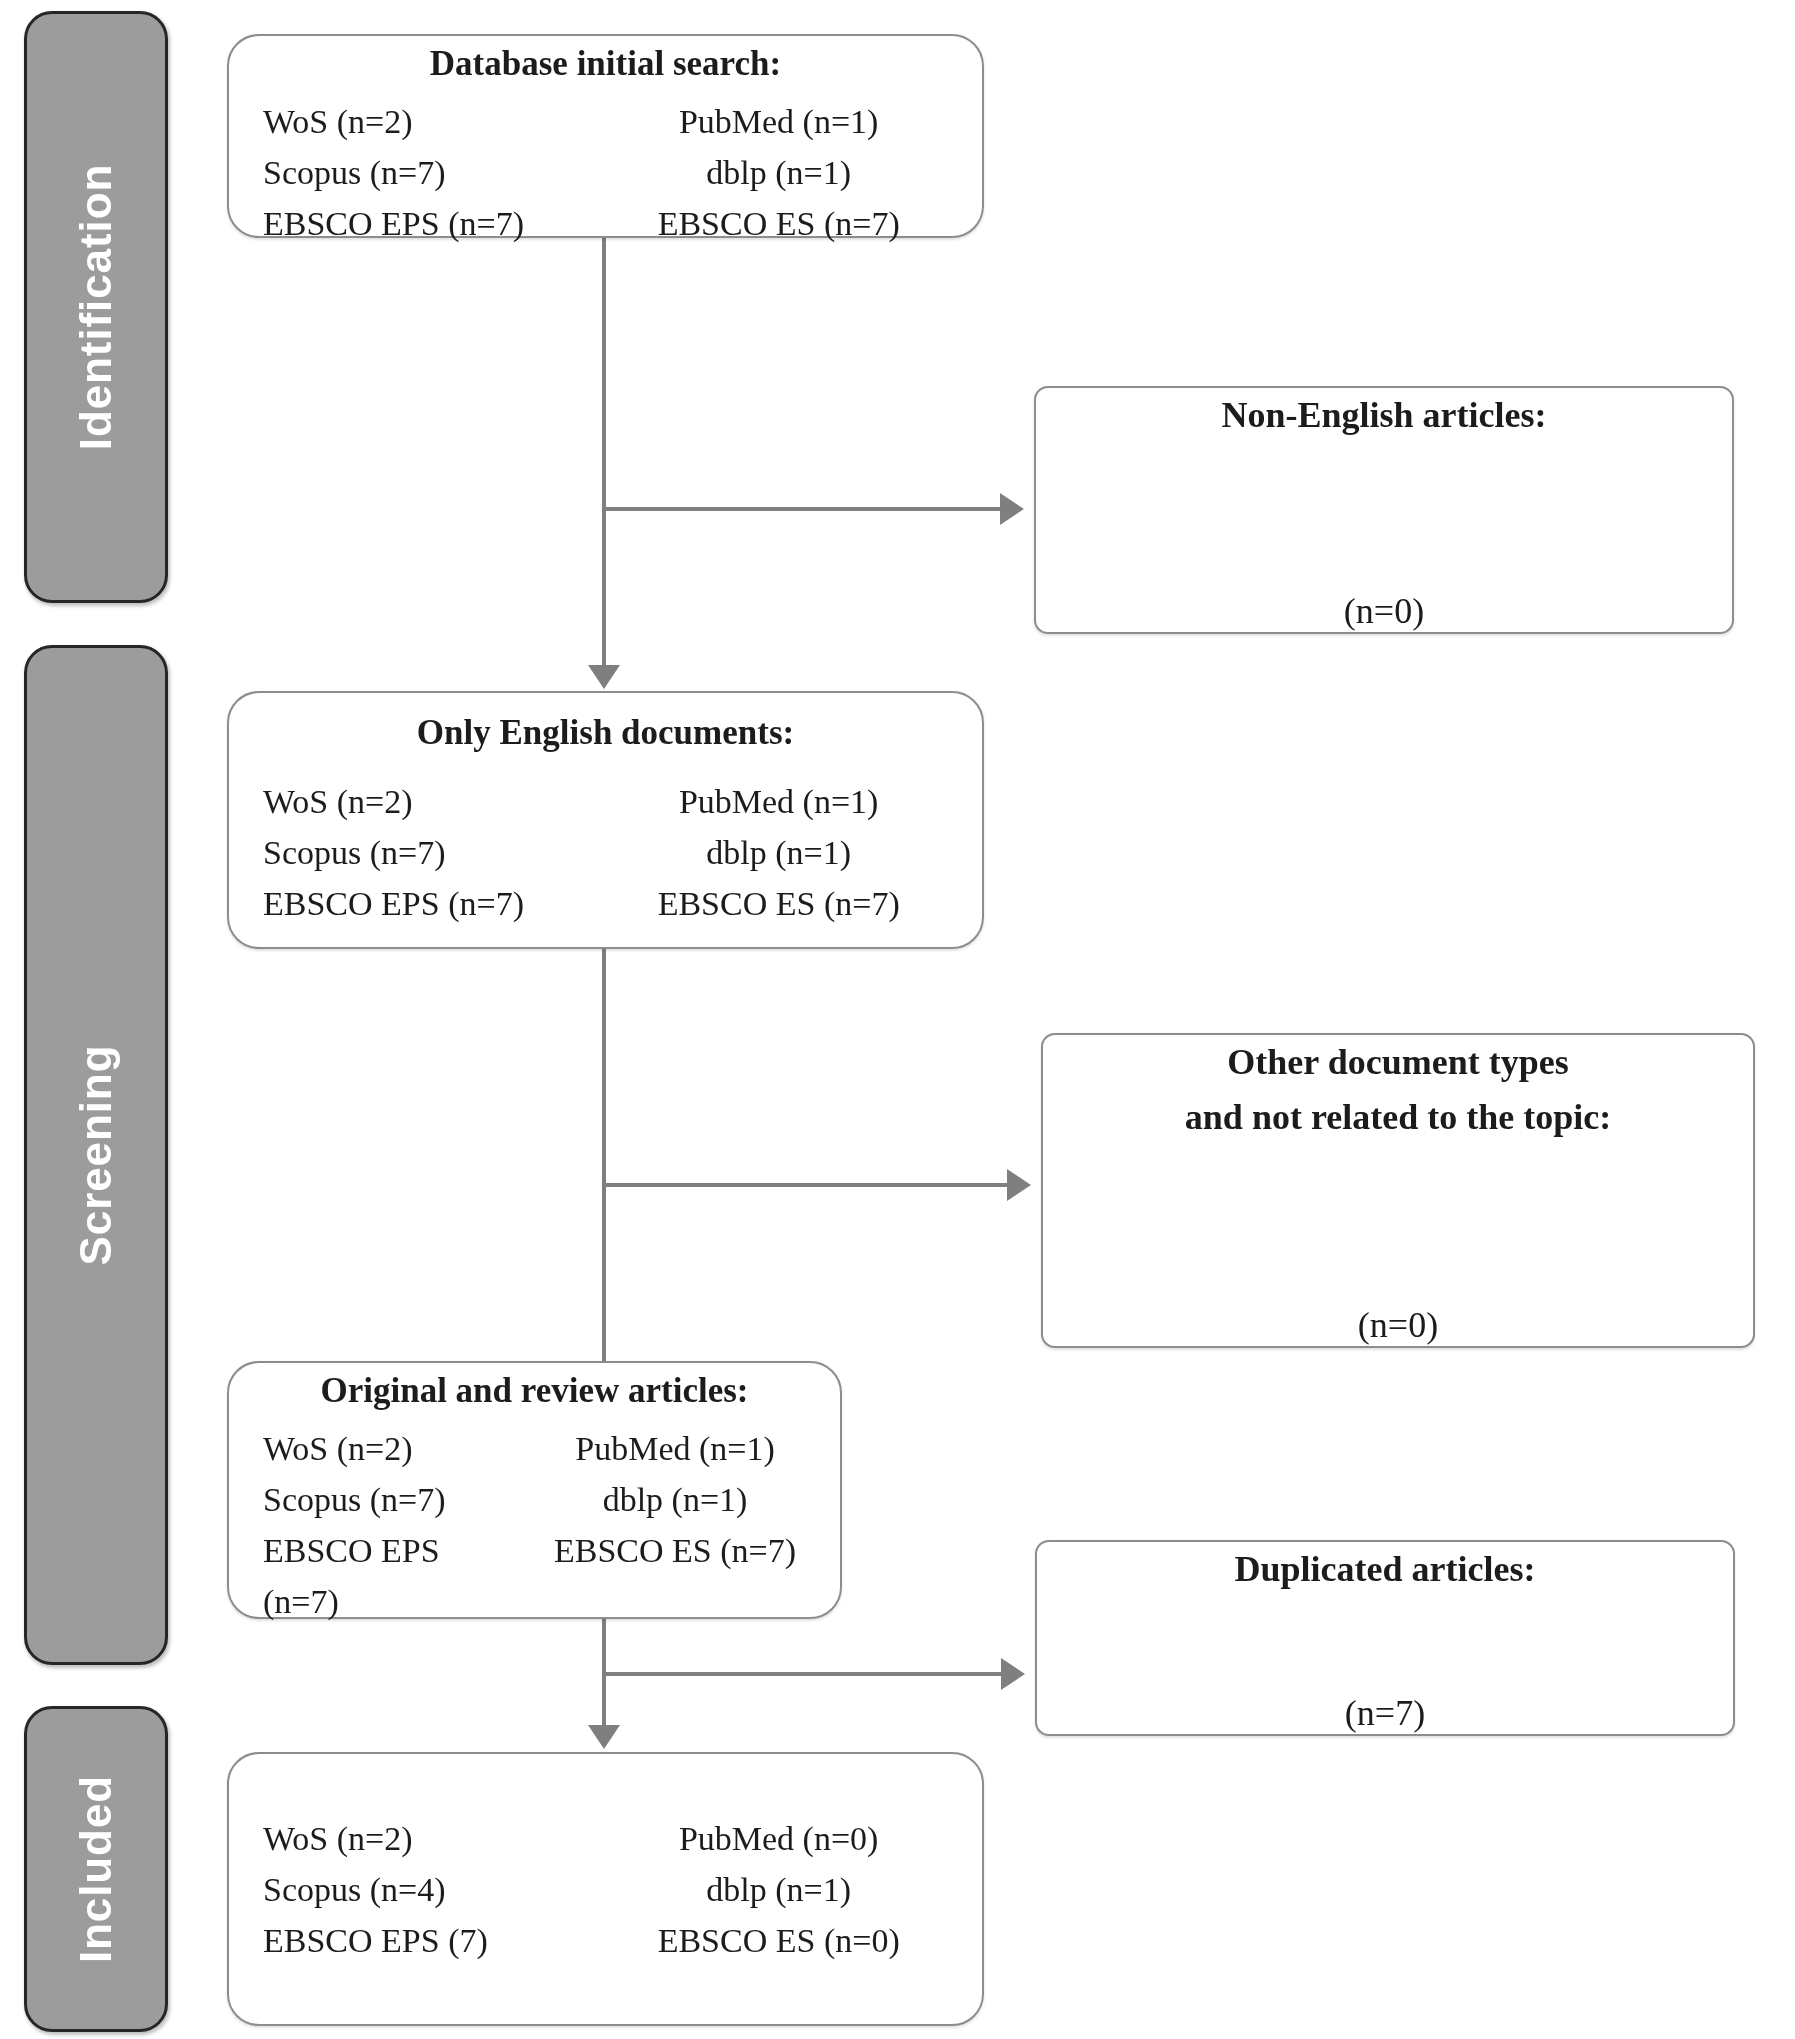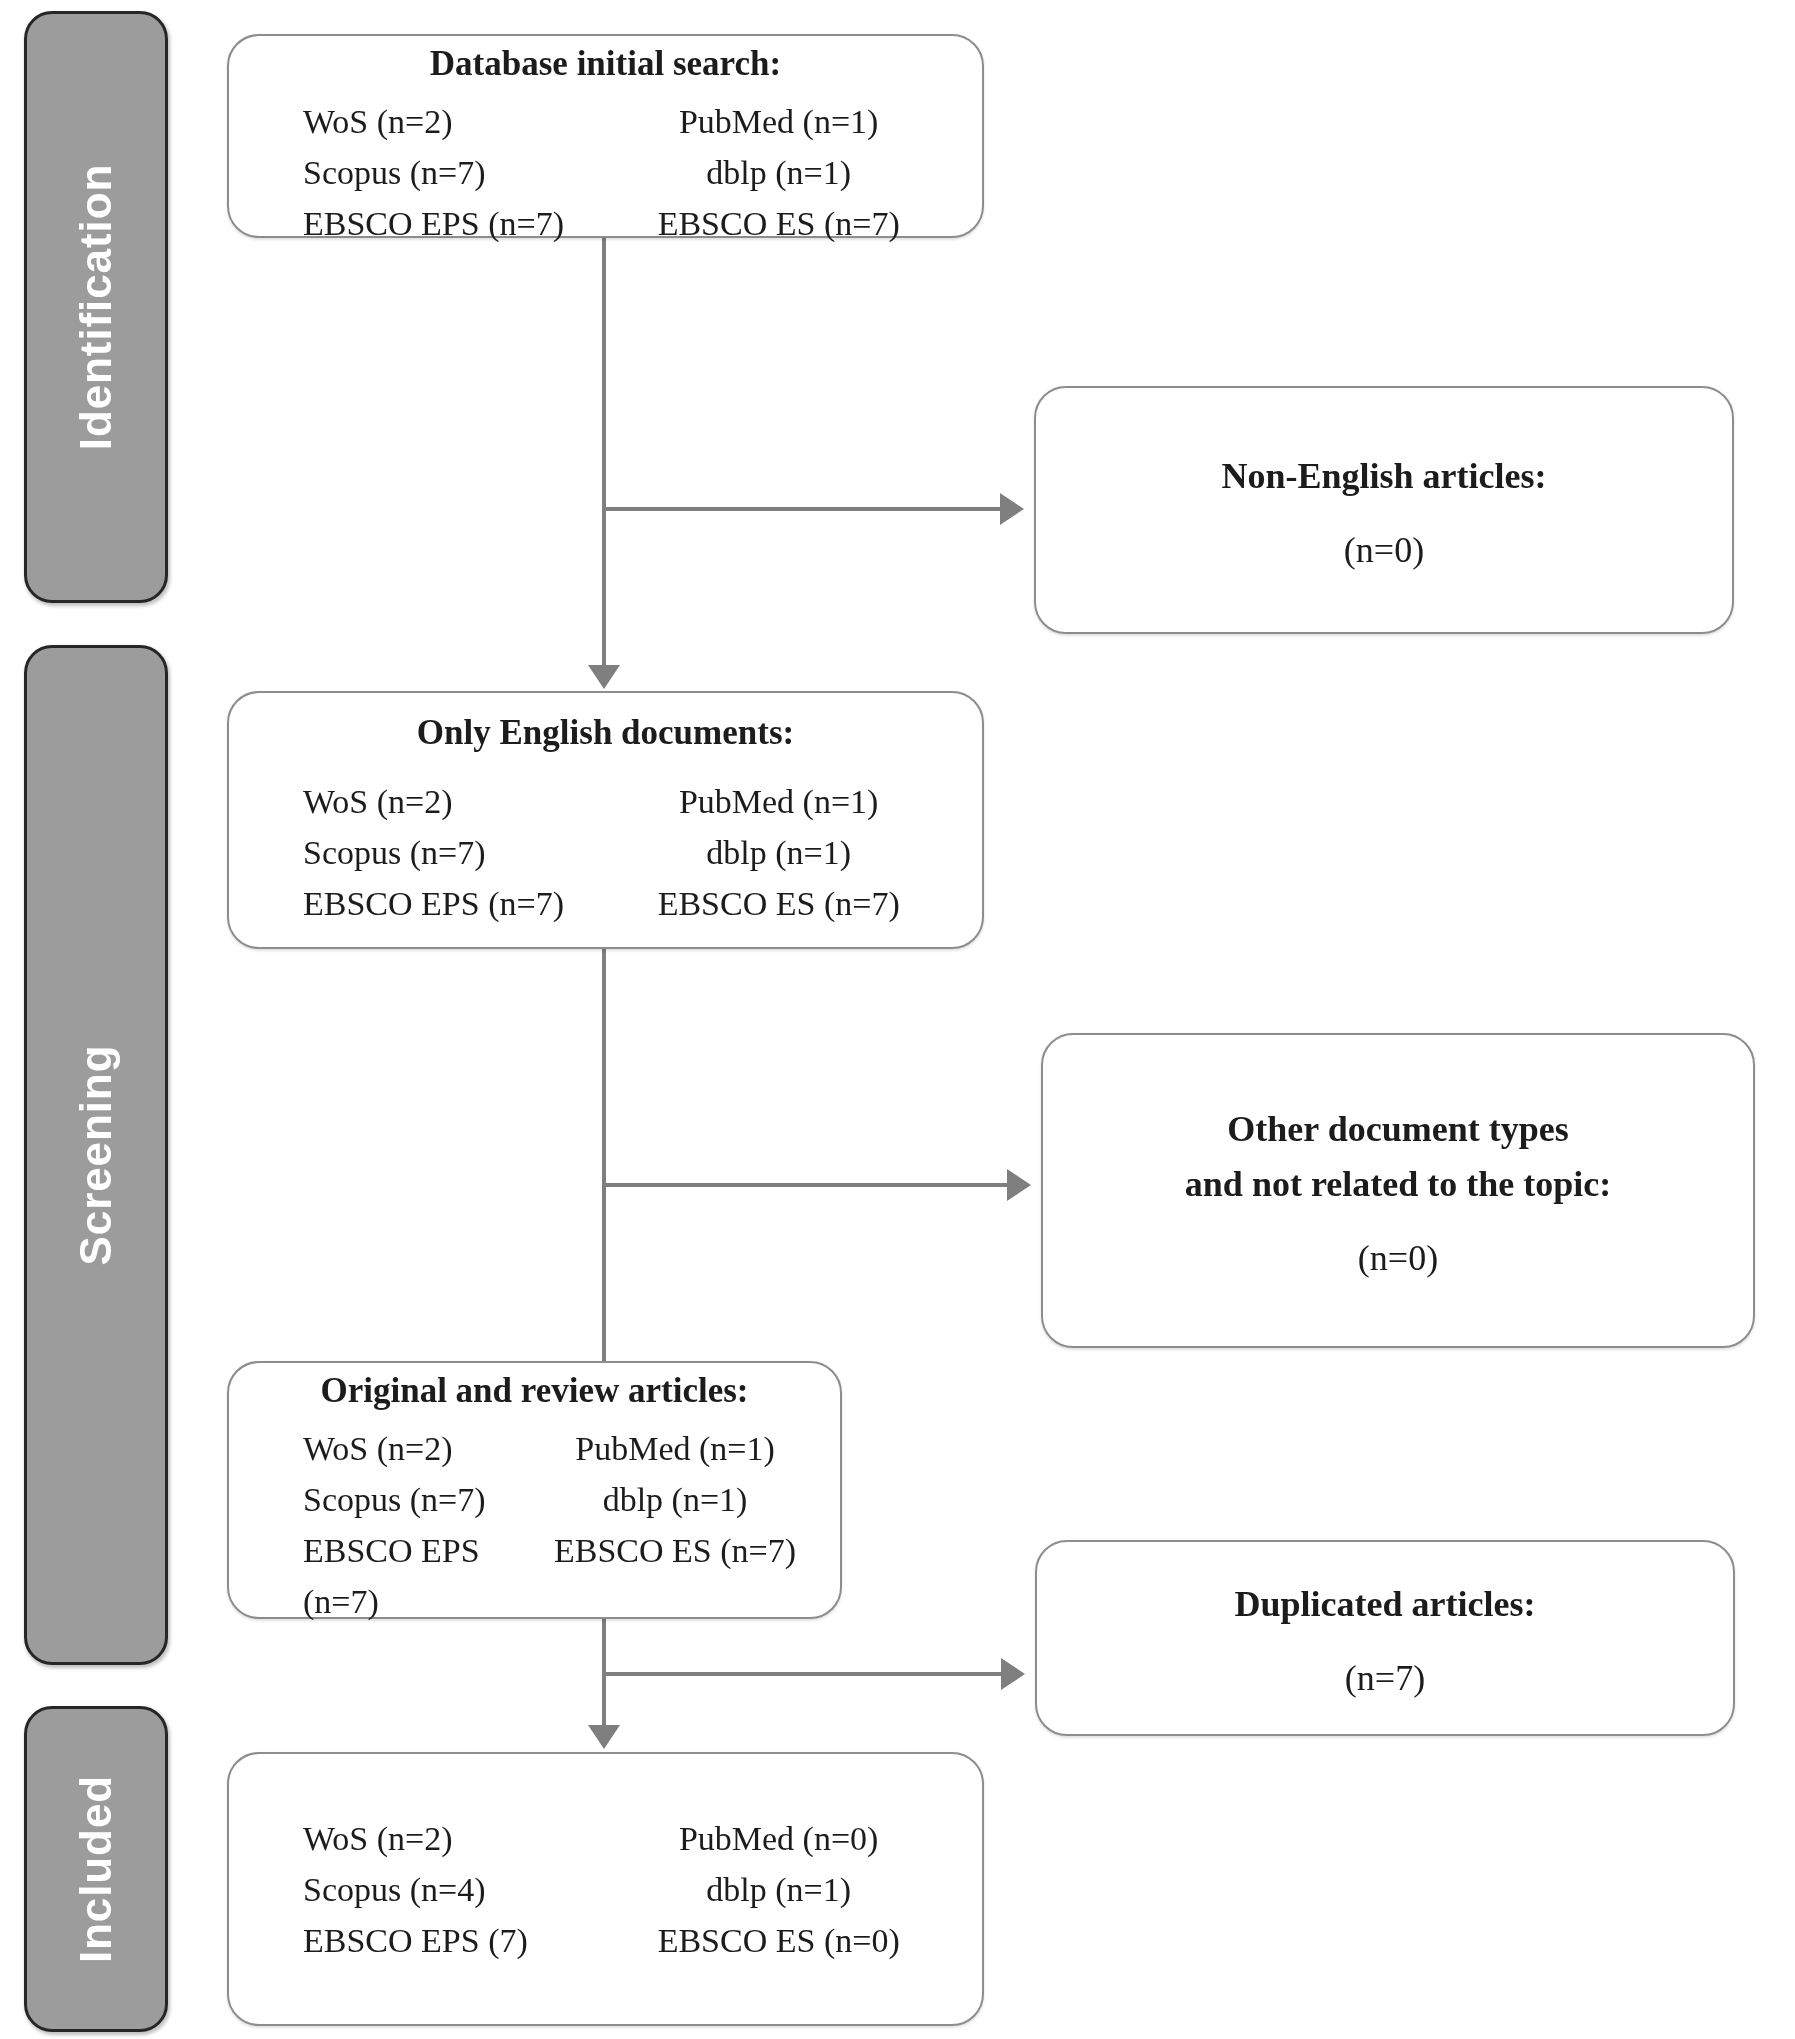--- a/index.html
+++ b/index.html
@@ -55,33 +55,33 @@
     font-weight: bold;
     font-size: 35px;
     line-height: 44px;
   }
   .fb-grid {
     display: grid;
     grid-template-columns: 46% 54%;
     font-size: 34px;
     line-height: 51px;
   }
-  .cl { text-align: left; padding-left: 34px; margin-left: 40px; }
+  .cl { text-align: left; padding-left: 34px; }
   .cr { text-align: center; }
 
   
   .excl-box {
     position: absolute;
     background: #ffffff;
     border: 2.8px solid #8d8d8d;
-    border-radius: 32px;
+    border-radius: 14px;
     display: flex;
     flex-direction: column;
     align-items: center;
-    justify-content: center;
+    justify-content: space-between;
     gap: 24.6px;
     box-shadow: 0 1.9px 2.8px rgba(0,0,0,0.12);
   }
   .excl-title { font-weight: bold; font-size: 36px; text-align: center; line-height: 55px; }
   .excl-count { font-size: 36px; }
 
   
   .line { position: absolute; background: #7f7f7f; }
   .head-down {
     position: absolute; width: 0; height: 0;

